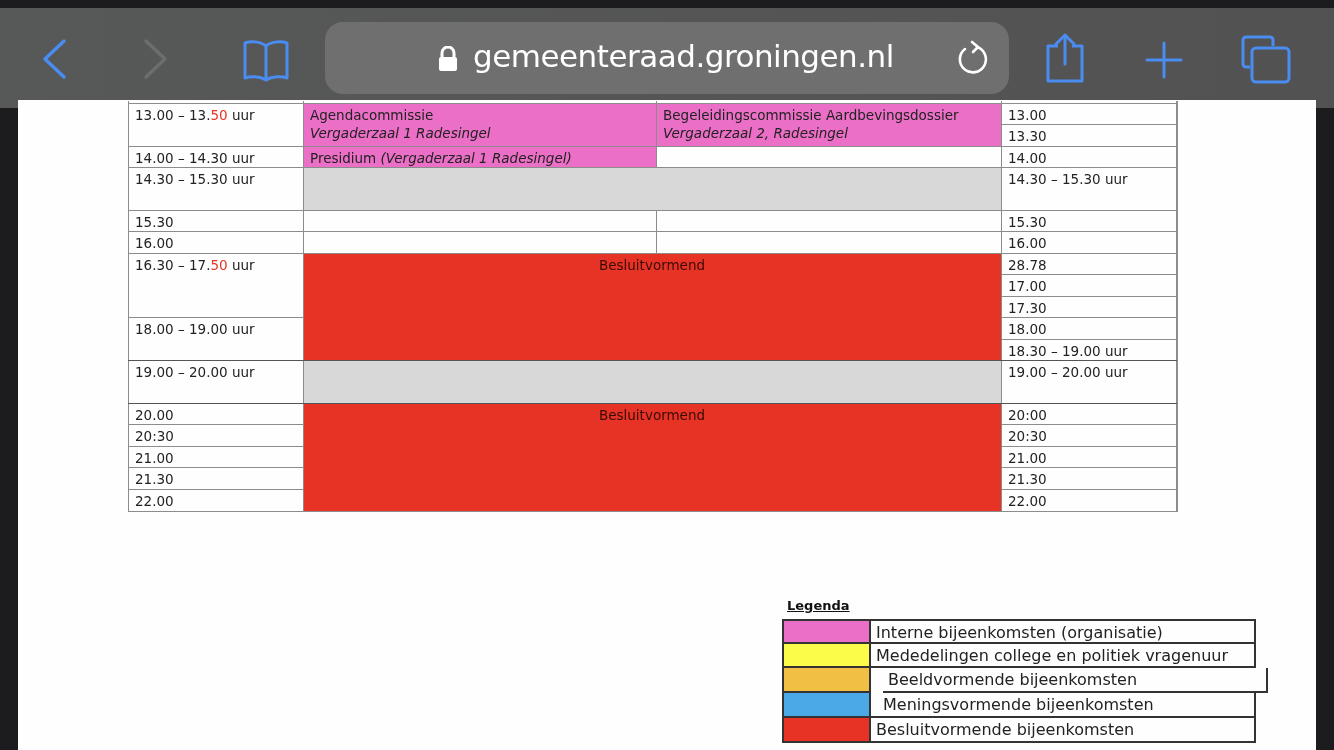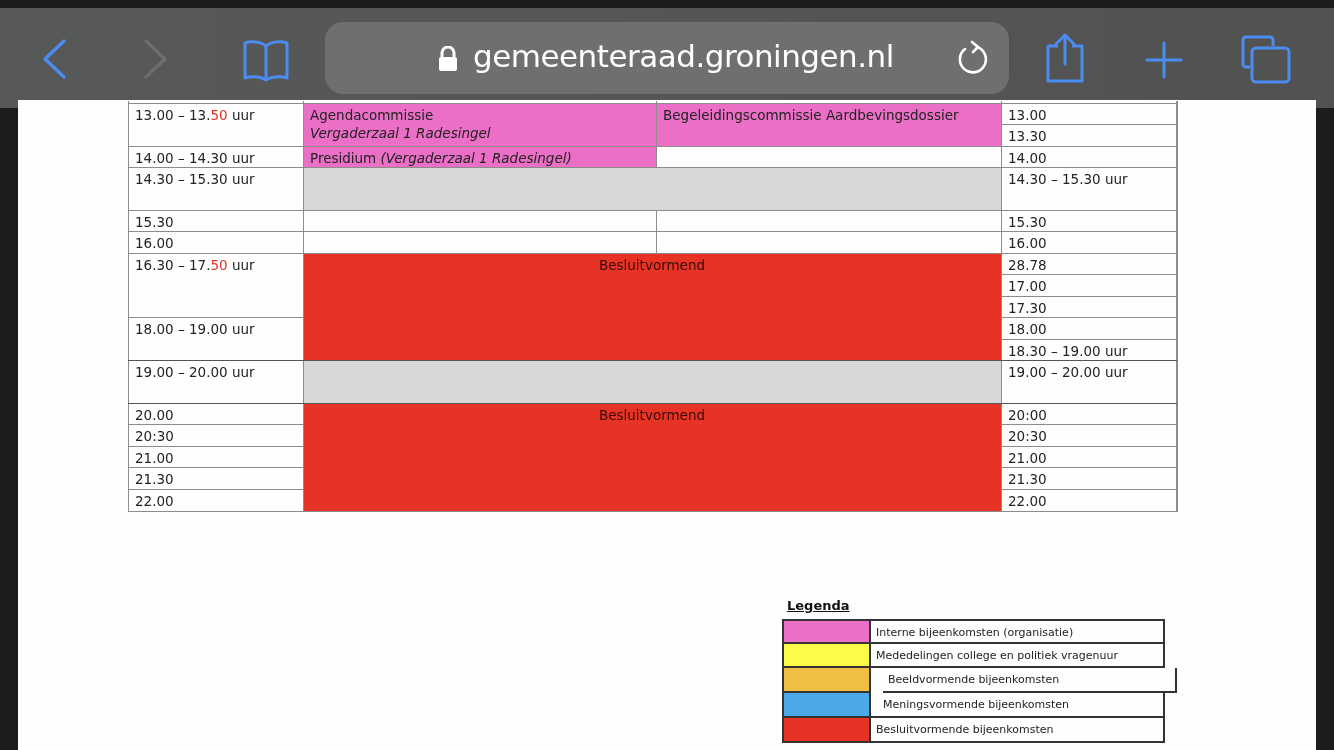--- a/index.html
+++ b/index.html
@@ -11,21 +11,21 @@
   .page { position:absolute; left:18px; top:100px; width:1298px; height:650px; background:#fefefe; overflow:hidden; }
   .doc { position:absolute; left:-18px; top:-100px; width:1334px; height:750px; }
   .cell { position:absolute; box-sizing:border-box; font-family:"DejaVu Sans", sans-serif; font-size:13.5px; color:#222; padding:2px 7px; line-height:18px; white-space:nowrap; overflow:hidden; }
   .hl { color:#e53424; }
   .it { font-style:italic; }
   .line-h { position:absolute; height:1px; background:#8c8c8c; }
   .line-v { position:absolute; width:1px; background:#8c8c8c; }
   .legend-title { position:absolute; left:787px; top:598px; font-family:"DejaVu Sans", sans-serif; font-size:13px; font-weight:bold; text-decoration:underline; color:#111; }
   .lg-row { position:absolute; left:782px; width:408px; height:25px; box-sizing:border-box; }
   .lg-swatch { position:absolute; left:0; top:0; width:89px; height:25px; box-sizing:border-box; border:2px solid #333; }
-  .lg-label { position:absolute; left:89px; top:0; width:294px; height:25px; box-sizing:border-box; border:2px solid #333; border-left:none; font-family:"DejaVu Sans", sans-serif; font-size:11px; color:#222; padding:3px 5px; line-height:18px; white-space:nowrap; }
+  .lg-label { position:absolute; left:89px; top:0; width:385px; height:25px; box-sizing:border-box; border:2px solid #333; border-left:none; font-family:"DejaVu Sans", sans-serif; font-size:16px; color:#222; padding:3px 5px; line-height:18px; white-space:nowrap; }
 </style>
 </head>
 <body>
 
 <div class="toolbar">
   <svg class="tb-icon" style="left:40px;top:30px" width="32" height="42" viewBox="0 0 32 42">
       <polyline points="24,3 5,21 24,39" fill="none" stroke="#4a8cf0" stroke-width="3.5" stroke-linecap="round" stroke-linejoin="round"></polyline>
     </svg>
   <svg class="tb-icon" style="left:138px;top:30px" width="32" height="42" viewBox="0 0 32 42">
       <polyline points="8,3 27,21 8,39" fill="none" stroke="#6d6d6d" stroke-width="3.5" stroke-linecap="round" stroke-linejoin="round"></polyline>
@@ -63,20 +63,21 @@
 
 <div class="page">
 <div class="doc">
 
   <div class="cell" style="left:303px;top:104px;width:353px;height:43px;background:#ec6fc7;">
     <div>Agendacommissie</div>
     <div class="it">Vergaderzaal 1 Radesingel</div>
   </div>
   <div class="cell" style="left:656px;top:104px;width:345px;height:43px;background:#ec6fc7;">
     <div>Begeleidingscommissie Aardbevingsdossier</div>
+    <div class="it">Vergaderzaal 2, Radesingel</div>
   </div>
   <div class="cell" style="left:303px;top:147px;width:353px;height:21px;background:#ec6fc7;">
     <span>Presidium </span><span class="it">(Vergaderzaal 1 Radesingel)</span>
   </div>
   <div style="position:absolute;left:303px;top:168px;width:698px;height:43px;background:#d8d8d8;"></div>
   <div class="cell" style="left:303px;top:254px;width:698px;height:107px;background:#e73325;text-align:center;color:#3a0b06;">
     <span>Besluitvormend</span>
   </div>
   <div style="position:absolute;left:303px;top:361px;width:698px;height:43px;background:#d8d8d8;"></div>
   <div class="cell" style="left:303px;top:404px;width:698px;height:107px;background:#e73325;text-align:center;color:#3a0b06;">

